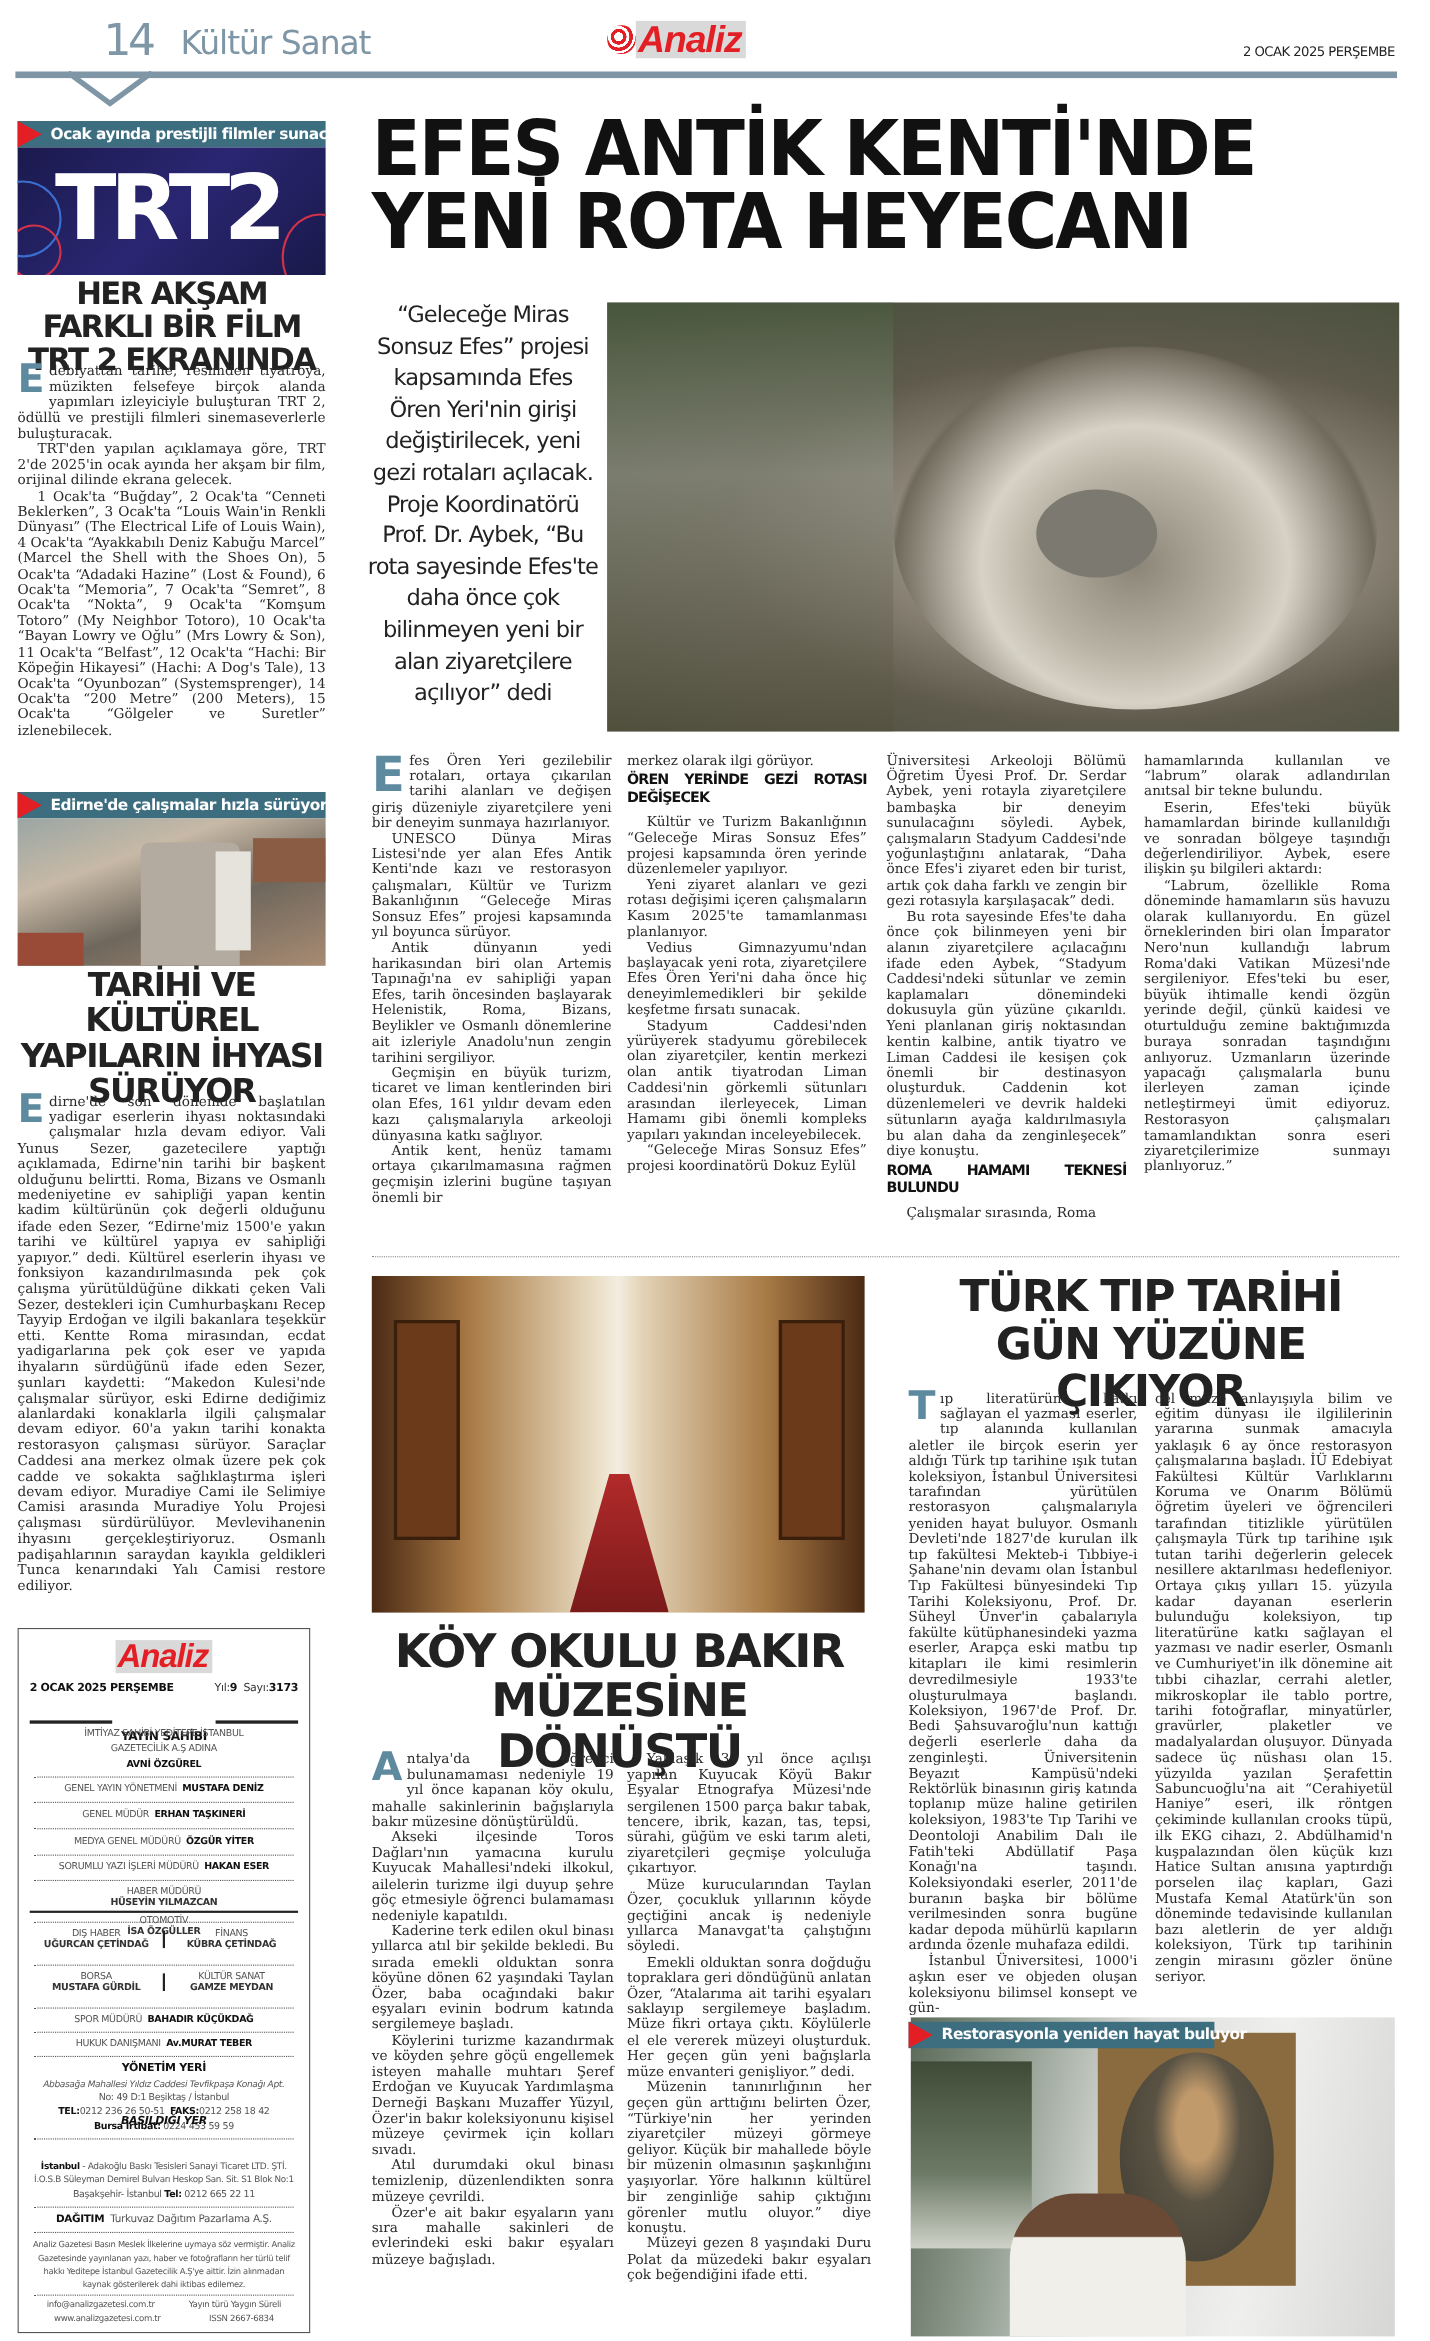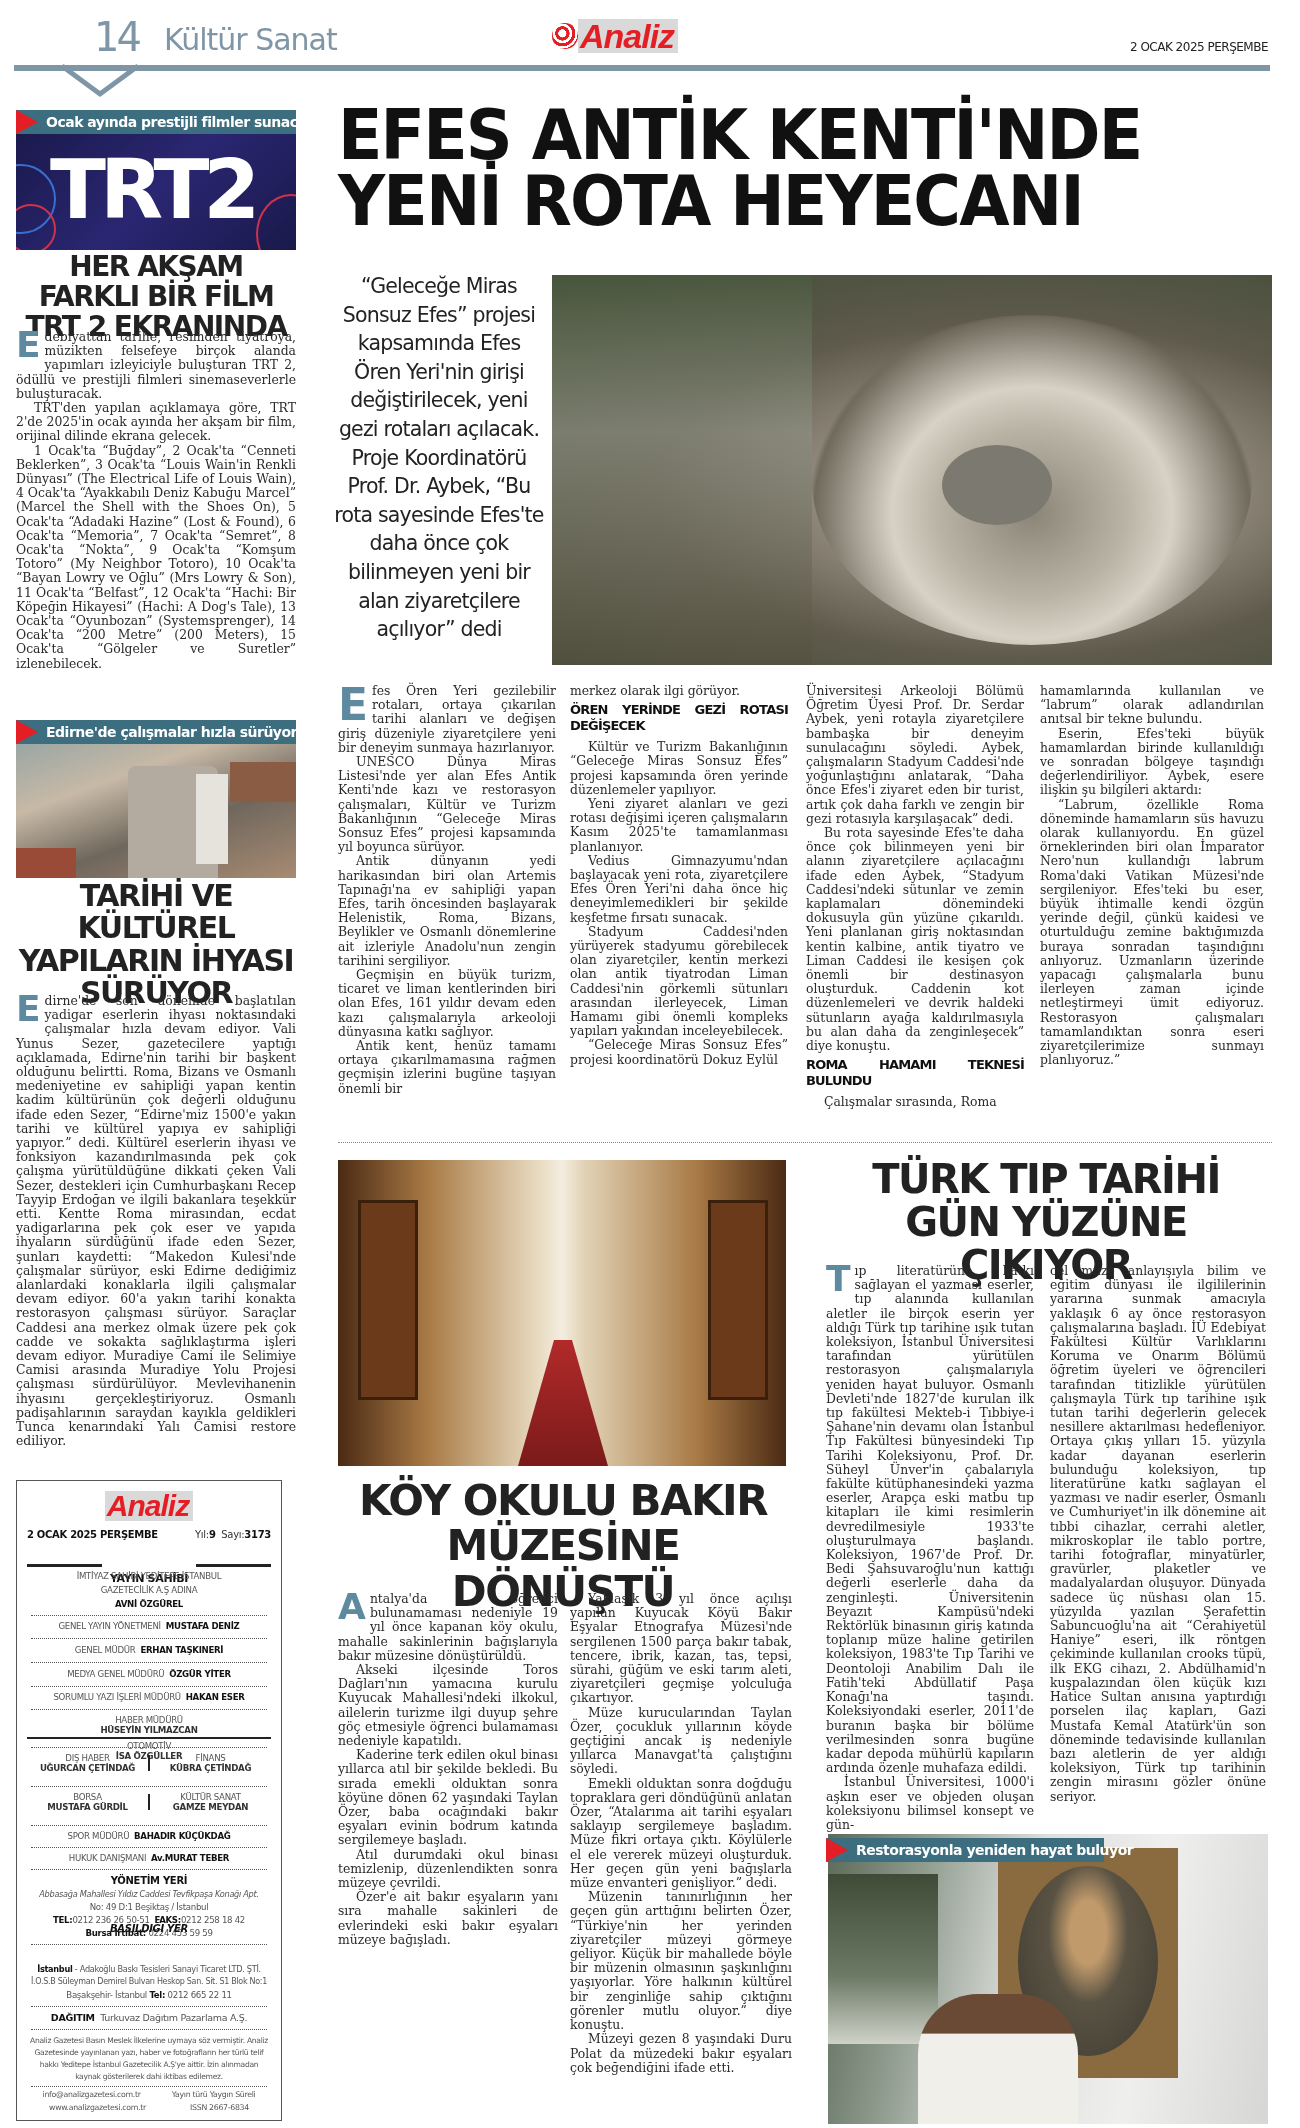--- a/index.html
+++ b/index.html
@@ -247,20 +247,21 @@
 <div class="kicker" style="left:826px;top:1838px;width:278px;">
   <span class="tri"></span>
   <span>Restorasyonla yeniden hayat buluyor</span>
 </div>
 
 <h2 class="lhead" id="koy-headline">KÖY OKULU BAKIR MÜZESİNE DÖNÜŞTÜ</h2>
 <div class="body-text" style="left:338px;top:1592px;width:220px;">
   <p class="first"><span class="dropcap">A</span><span>ntalya'da öğrenci bulunamaması nedeniyle 19 yıl önce kapanan köy okulu, mahalle sakinlerinin bağışlarıyla bakır müzesine dönüştürüldü.</span></p>
   <p>Akseki ilçesinde Toros Dağları'nın yamacına kurulu Kuyucak Mahallesi'ndeki ilkokul, ailelerin turizme ilgi duyup şehre göç etmesiyle öğrenci bulamaması nedeniyle kapatıldı.</p>
   <p>Kaderine terk edilen okul binası yıllarca atıl bir şekilde bekledi. Bu sırada emekli olduktan sonra köyüne dönen 62 yaşındaki Taylan Özer, baba ocağındaki bakır eşyaları evinin bodrum katında sergilemeye başladı.</p>
+  <p>Köylerini turizme kazandırmak ve köyden şehre göçü engellemek isteyen mahalle muhtarı Şeref Erdoğan ve Kuyucak Yardımlaşma Derneği Başkanı Muzaffer Yüzyıl, Özer'in bakır koleksiyonunu kişisel müzeye çevirmek için kolları sıvadı.</p>
   <p>Atıl durumdaki okul binası temizlenip, düzenlendikten sonra müzeye çevrildi.</p>
   <p>Özer'e ait bakır eşyaların yanı sıra mahalle sakinleri de evlerindeki eski bakır eşyaları müzeye bağışladı.</p>
 </div>
 <div class="body-text" style="left:570px;top:1592px;width:222px;">
   <p>Yaklaşık 3 yıl önce açılışı yapılan Kuyucak Köyü Bakır Eşyalar Etnografya Müzesi'nde sergilenen 1500 parça bakır tabak, tencere, ibrik, kazan, tas, tepsi, sürahi, güğüm ve eski tarım aleti, ziyaretçileri geçmişe yolculuğa çıkartıyor.</p>
   <p>Müze kurucularından Taylan Özer, çocukluk yıllarının köyde geçtiğini ancak iş nedeniyle yıllarca Manavgat'ta çalıştığını söyledi.</p>
   <p>Emekli olduktan sonra doğduğu topraklara geri döndüğünü anlatan Özer, “Atalarıma ait tarihi eşyaları saklayıp sergilemeye başladım. Müze fikri ortaya çıktı. Köylülerle el ele vererek müzeyi oluşturduk. Her geçen gün yeni bağışlarla müze envanteri genişliyor.” dedi.</p>
   <p>Müzenin tanınırlığının her geçen gün arttığını belirten Özer, “Türkiye'nin her yerinden ziyaretçiler müzeyi görmeye geliyor. Küçük bir mahallede böyle bir müzenin olmasının şaşkınlığını yaşıyorlar. Yöre halkının kültürel bir zenginliğe sahip çıktığını görenler mutlu oluyor.” diye konuştu.</p>
   <p>Müzeyi gezen 8 yaşındaki Duru Polat da müzedeki bakır eşyaları çok beğendiğini ifade etti.</p>
 </div>

